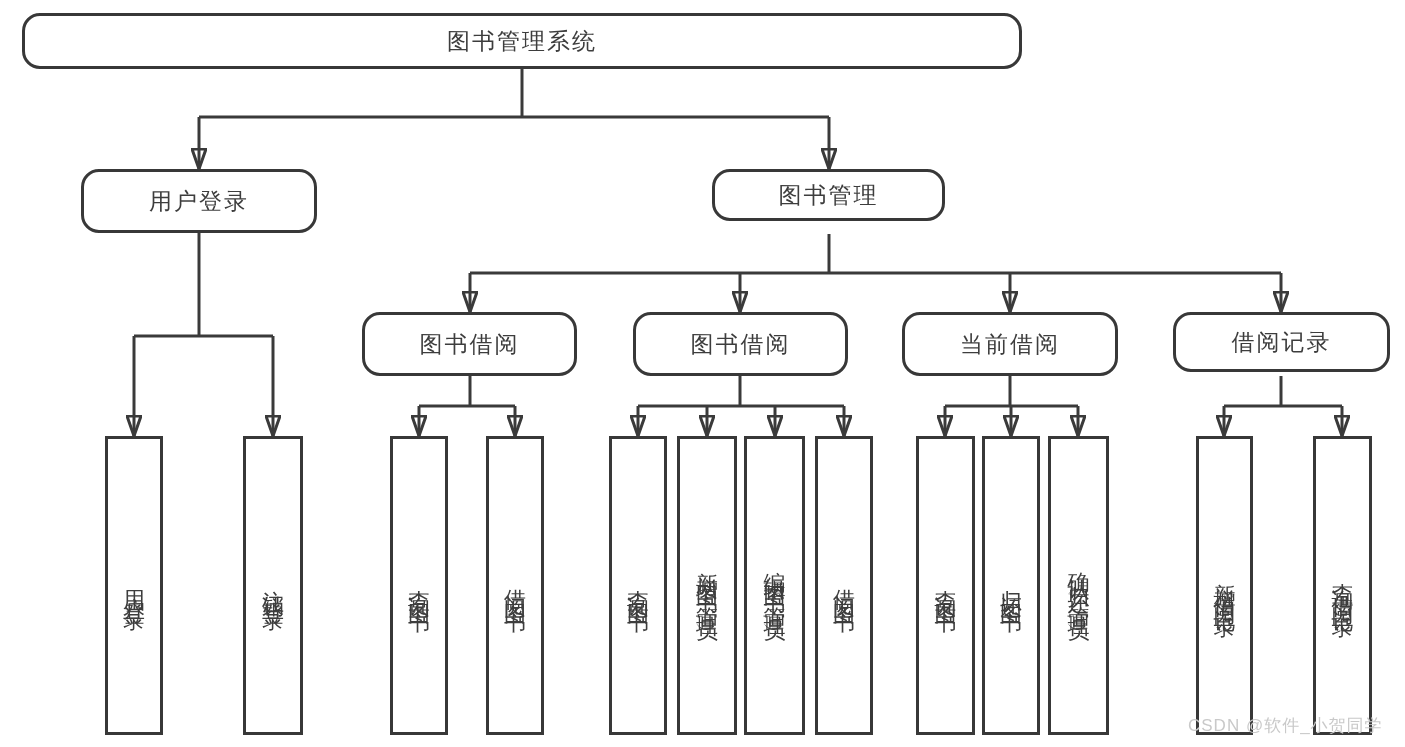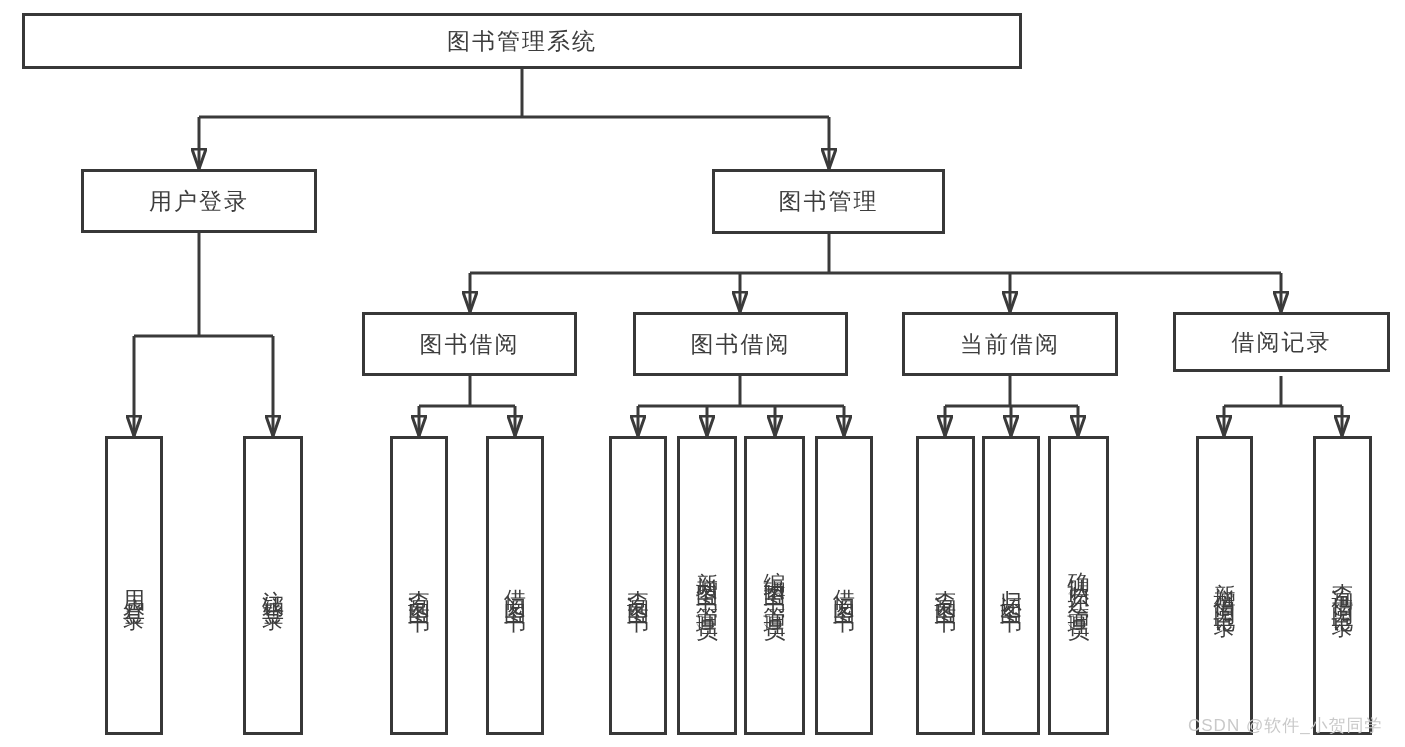--- a/index.html
+++ b/index.html
@@ -30,20 +30,21 @@
     display: flex;
     align-items: center;
     justify-content: center;
     color: #3d3d3d;
     z-index: 2;
   }
   .hnode {
     font-size: 23px;
     letter-spacing: 2px;
     white-space: nowrap;
+    border-radius: 18px;
   }
   .leaf {
     font-size: 22px;
   }
   .leaf .vtext {
     writing-mode: vertical-rl;
     text-orientation: mixed;
     letter-spacing: 7px;
     line-height: 1;
   }
@@ -122,21 +123,21 @@
       <path d="M1224,406 H1342"></path>
       <path d="M1224,406 V436" marker-end="url(#arrow)"></path>
       <path d="M1342,406 V436" marker-end="url(#arrow)"></path>
     </g>
   </svg>
 
   <div class="node hnode" style="left:22px;top:13px;width:1000px;height:56px">图书管理系统</div>
 
   <div class="node hnode" style="left:81px;top:169px;width:236px;height:64px">用户登录</div>
 
-  <div class="node hnode" style="left:712px;top:169px;width:233px;height:65px">图书管理</div>
+  <div class="node hnode" style="left:712px;top:169px;width:233px;height:52px">图书管理</div>
 
   <div class="node hnode" style="left:362px;top:312px;width:215px;height:64px">图书借阅</div>
 
   <div class="node hnode" style="left:902px;top:312px;width:216px;height:64px">当前借阅</div>
 
   <div class="node hnode" style="left:633px;top:312px;width:215px;height:64px">图书借阅</div>
 
   <div class="node hnode" style="left:1173px;top:312px;width:217px;height:60px">借阅记录</div>
 
   <div class="node leaf" style="left:105px;top:436px;width:58px;height:299px">

